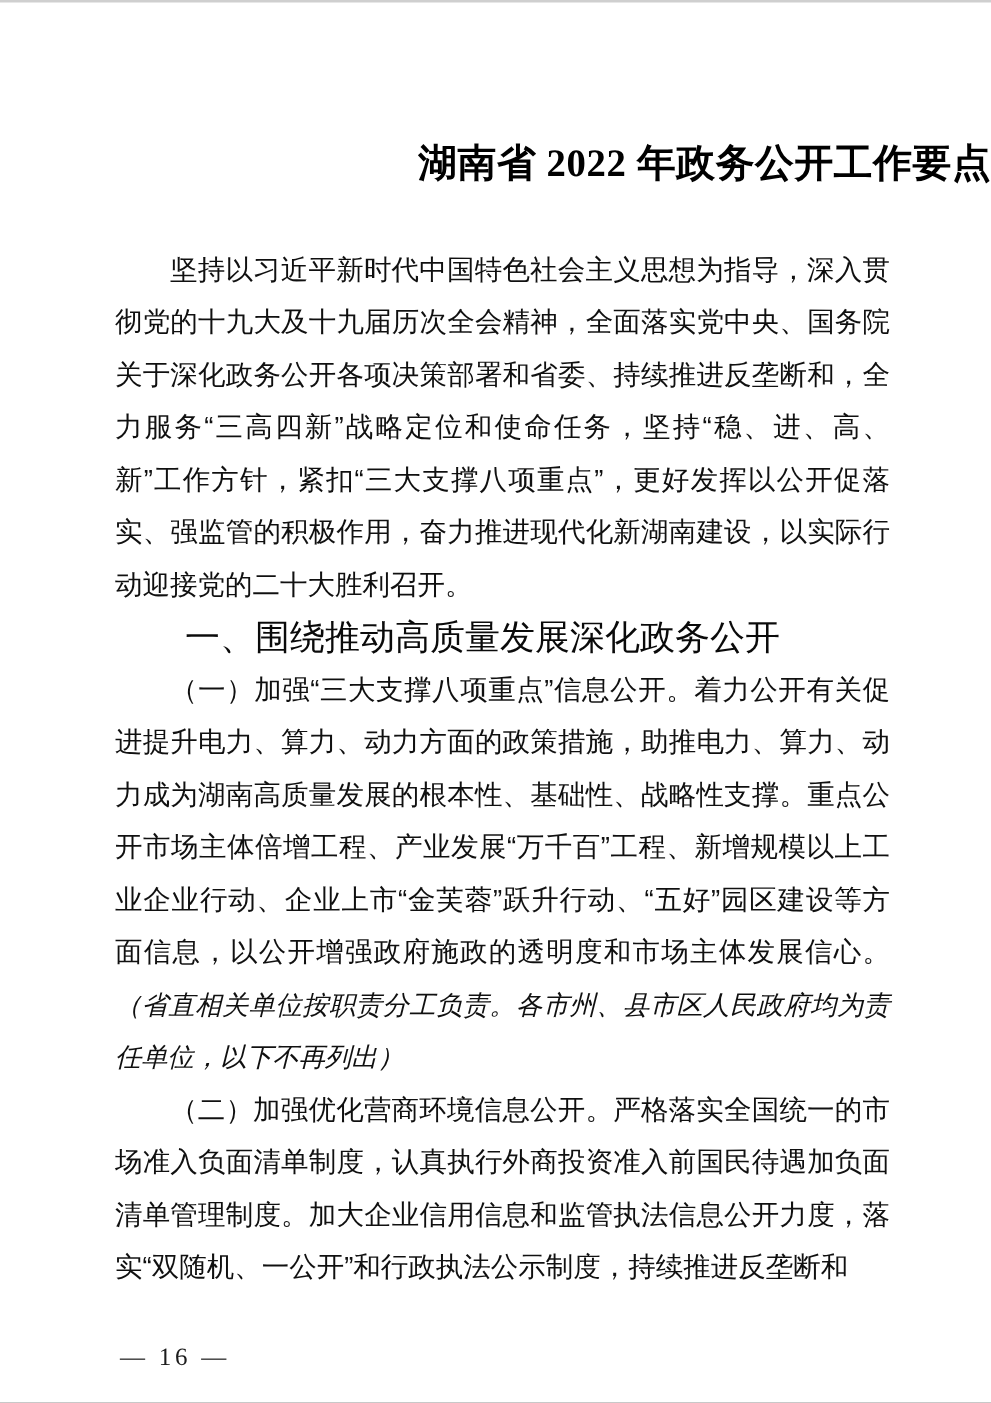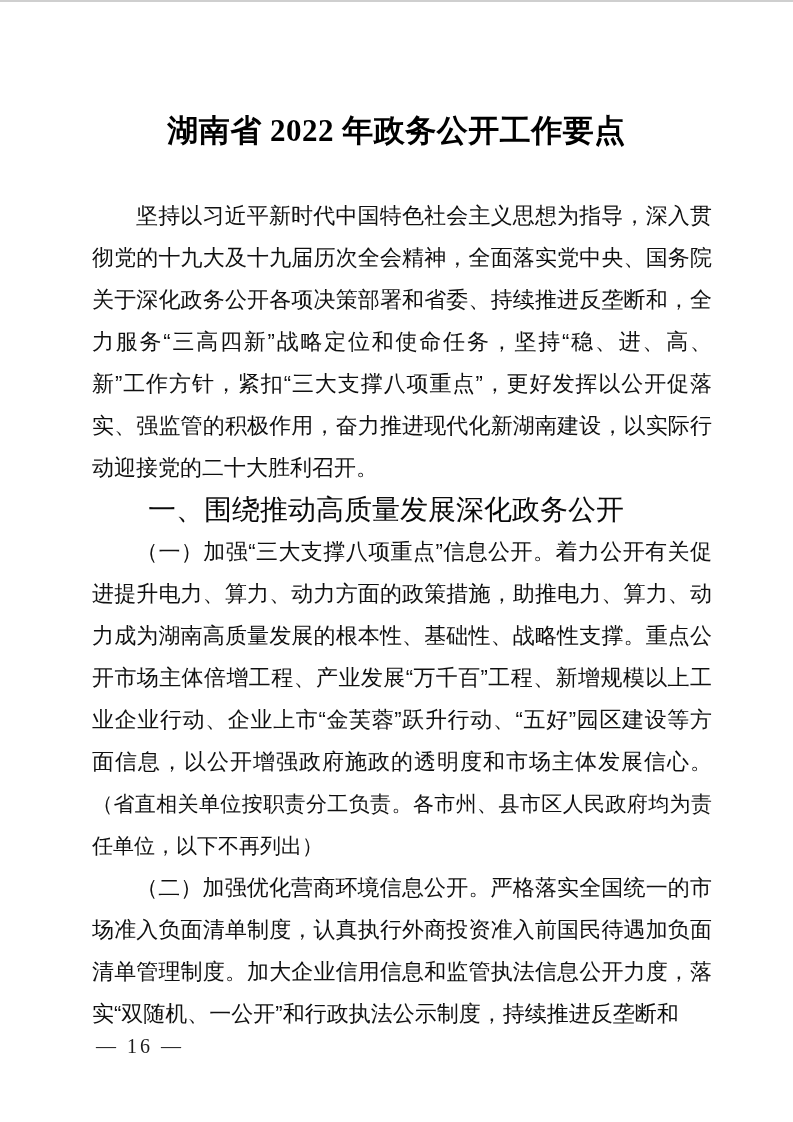--- a/index.html
+++ b/index.html
@@ -18,21 +18,21 @@
 
   .scan-edge {
     position: absolute;
     top: 0; left: 0;
     width: 100%; height: 2px;
     background: #cfcfcf;
   }
 
   .doc-title {
     padding-top: 112px;
-    text-align: center;
+    text-align: right;
     font-family: "Liberation Serif", serif;
     font-weight: 700;
     font-size: 31px;
     line-height: 38px;
     color: #000000;
     letter-spacing: 0.5px;
   }
 
   .doc-body {
     width: 620px;
@@ -52,26 +52,27 @@
   .section-heading {
     text-indent: 2em;
     font-size: 28px;
     font-weight: 500;
     line-height: 42px;
     color: #0a0a0a;
   }
 
   .kaiti-note {
     font-family: "Liberation Serif", serif;
+    font-style: italic;
     font-size: 21px;
   }
 
   .page-footer {
     position: absolute;
-    top: 1033px;
+    top: 1073px;
     left: 96px;
     font-family: "Liberation Serif", serif;
     font-size: 20px;
     line-height: 26px;
     color: #1c1c1c;
     letter-spacing: 3px;
   }
 </style>
 </head>
 <body>

